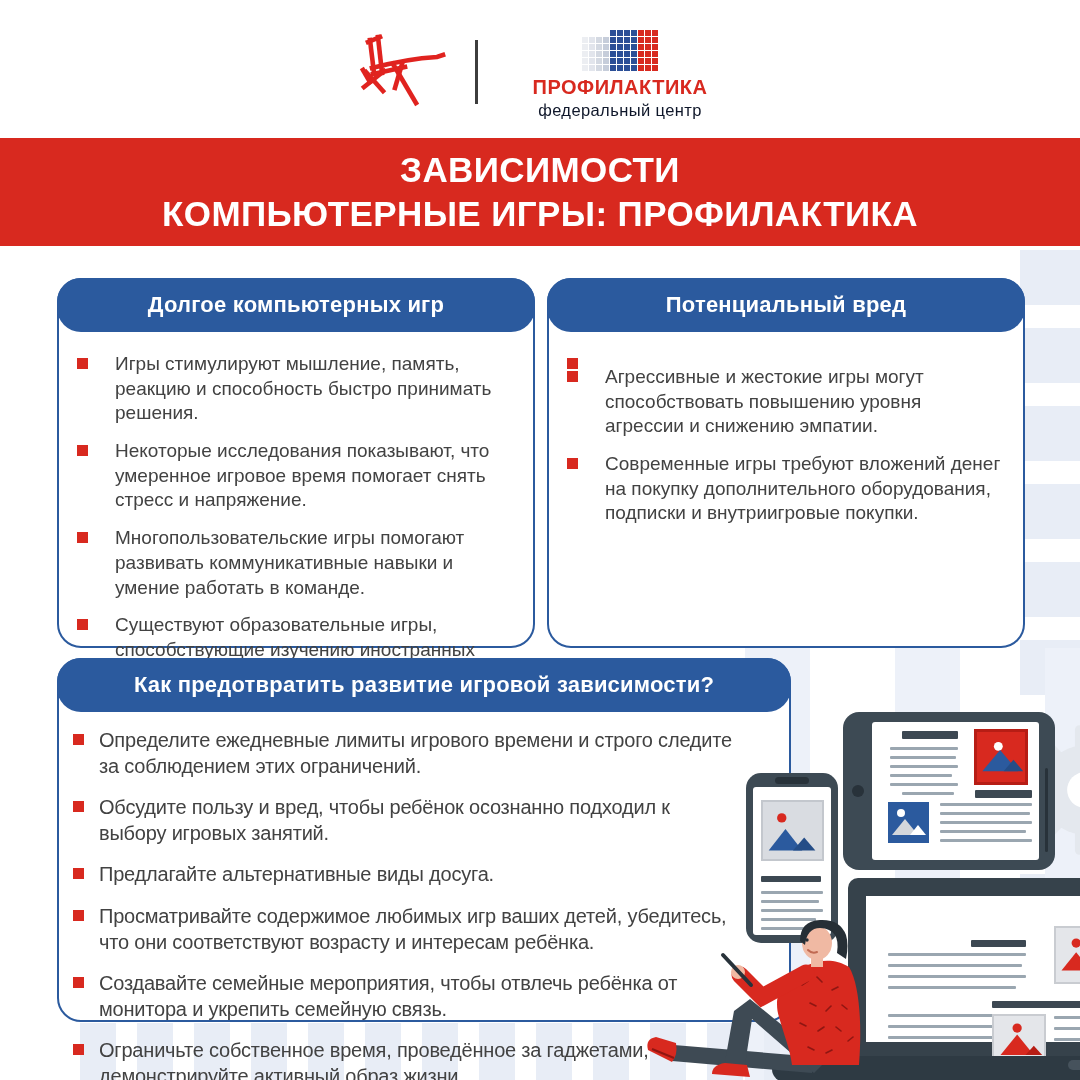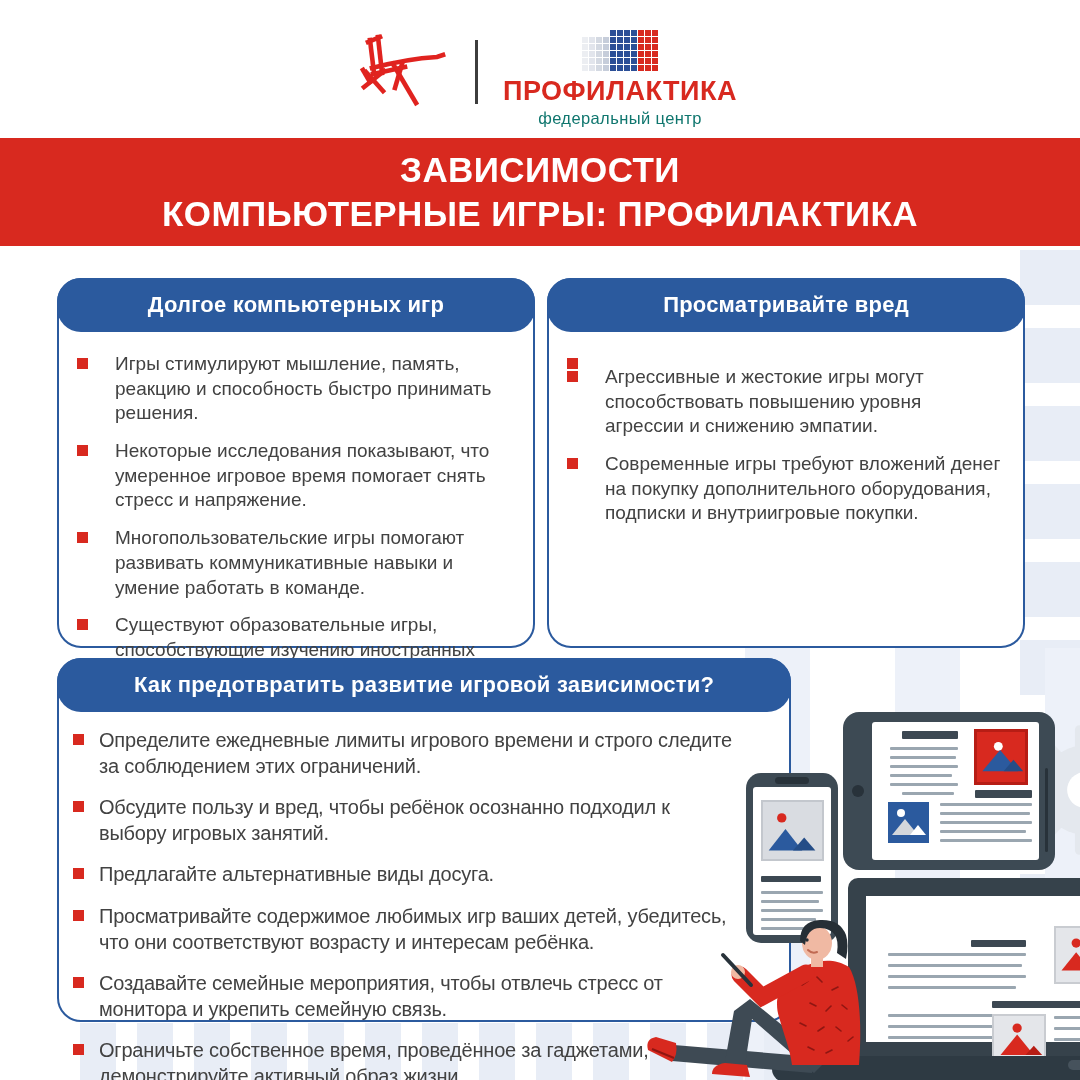--- a/index.html
+++ b/index.html
@@ -23,22 +23,22 @@
     left:80px;top:1023px;width:700px;height:57px;z-index:0;
     background:repeating-linear-gradient(90deg,#e8edf6 0 36px,rgba(0,0,0,0) 36px 57px);
   }
 
   
   .chair-logo{left:353px;top:26px;width:96px;height:86px;z-index:2;}
   .header-divider{left:475px;top:40px;width:3px;height:64px;background:#3d3d3d;z-index:2;}
   .brand{left:500px;top:22px;width:240px;text-align:center;z-index:2;}
   .brand-grid{display:inline-grid;grid-template-columns:repeat(11,6px);grid-auto-rows:6px;gap:1px;}
   .brand-grid .cell{width:6px;height:6px;}
-  .brand-word{font-weight:bold;font-size:27px;letter-spacing:.5px;color:var(--accent-red,#d5291f);margin-top:5px;}
-  .brand-sub{font-size:16.5px;color:#0f766e;letter-spacing:.4px;margin-top:2px;}
+  .brand-word{font-weight:bold;font-size:20px;letter-spacing:.5px;color:var(--accent-red,#d5291f);margin-top:5px;}
+  .brand-sub{font-size:16.5px;color:#0f172a;letter-spacing:.4px;margin-top:2px;}
 
   
   .banner{
     left:0;top:138px;width:1080px;height:108px;background:var(--accent-red,#d8291f);
     display:flex;flex-direction:column;align-items:center;justify-content:center;z-index:1;
   }
   .banner div{
     color:#fff;font-weight:bold;font-size:35px;line-height:1.25;letter-spacing:.4px;text-align:center;
   }
 
@@ -209,36 +209,36 @@
   <div class="card-header">Долгое компьютерных игр</div>
   <ul>
     <li><span class="bullet"></span><span>Игры стимулируют мышление, память, реакцию и способность быстро принимать решения.</span></li>
     <li><span class="bullet"></span><span>Некоторые исследования показывают, что умеренное игровое время помогает снять стресс и напряжение.</span></li>
     <li><span class="bullet"></span><span>Многопользовательские игры помогают развивать коммуникативные навыки и умение работать в команде.</span></li>
     <li><span class="bullet"></span><span>Существуют образовательные игры, способствующие изучению иностранных языков, математики, физики и других дисциплин.</span></li>
   </ul>
 </div>
 
 <div class="abs card" id="card-harm">
-  <div class="card-header">Просматривайте вред</div>
+  <div class="card-header">Потенциальный вред</div>
   <ul>
     <li><span class="bullet"></span></li>
     <li><span class="bullet"></span><span>Агрессивные и жестокие игры могут способствовать повышению уровня агрессии и снижению эмпатии.</span></li>
     <li><span class="bullet"></span><span>Современные игры требуют вложений денег на покупку дополнительного оборудования, подписки и внутриигровые покупки.</span></li>
   </ul>
 </div>
 
 <div class="abs card" id="card-prevention">
   <div class="card-header">Как предотвратить развитие игровой зависимости?</div>
   <ul>
     <li><span class="bullet"></span><span>Определите ежедневные лимиты игрового времени и строго следите за соблюдением этих ограничений.</span></li>
     <li><span class="bullet"></span><span>Обсудите пользу и вред, чтобы ребёнок осознанно подходил к выбору игровых занятий.</span></li>
     <li><span class="bullet"></span><span>Предлагайте альтернативные виды досуга.</span></li>
     <li><span class="bullet"></span><span>Просматривайте содержимое любимых игр ваших детей, убедитесь, что они соответствуют возрасту и интересам ребёнка.</span></li>
-    <li><span class="bullet"></span><span>Создавайте семейные мероприятия, чтобы отвлечь стресс от монитора и укрепить семейную связь.</span></li>
+    <li><span class="bullet"></span><span>Создавайте семейные мероприятия, чтобы отвлечь ребёнка от монитора и укрепить семейную связь.</span></li>
     <li><span class="bullet"></span><span>Ограничьте собственное время, проведённое за гаджетами, демонстрируйте активный образ жизни.</span></li>
   </ul>
 </div>
 
 <svg class="abs gear" style="left:705px;top:817px;width:58px;height:58px;" viewBox="-60 -60 120 120">
   <g fill="#e3e7ed">
     <circle r="40"></circle>
     <g>
       <rect x="-9" y="-58" width="18" height="24" rx="4"></rect>
         <rect x="-9" y="-58" width="18" height="24" rx="4" transform="rotate(45)"></rect>

